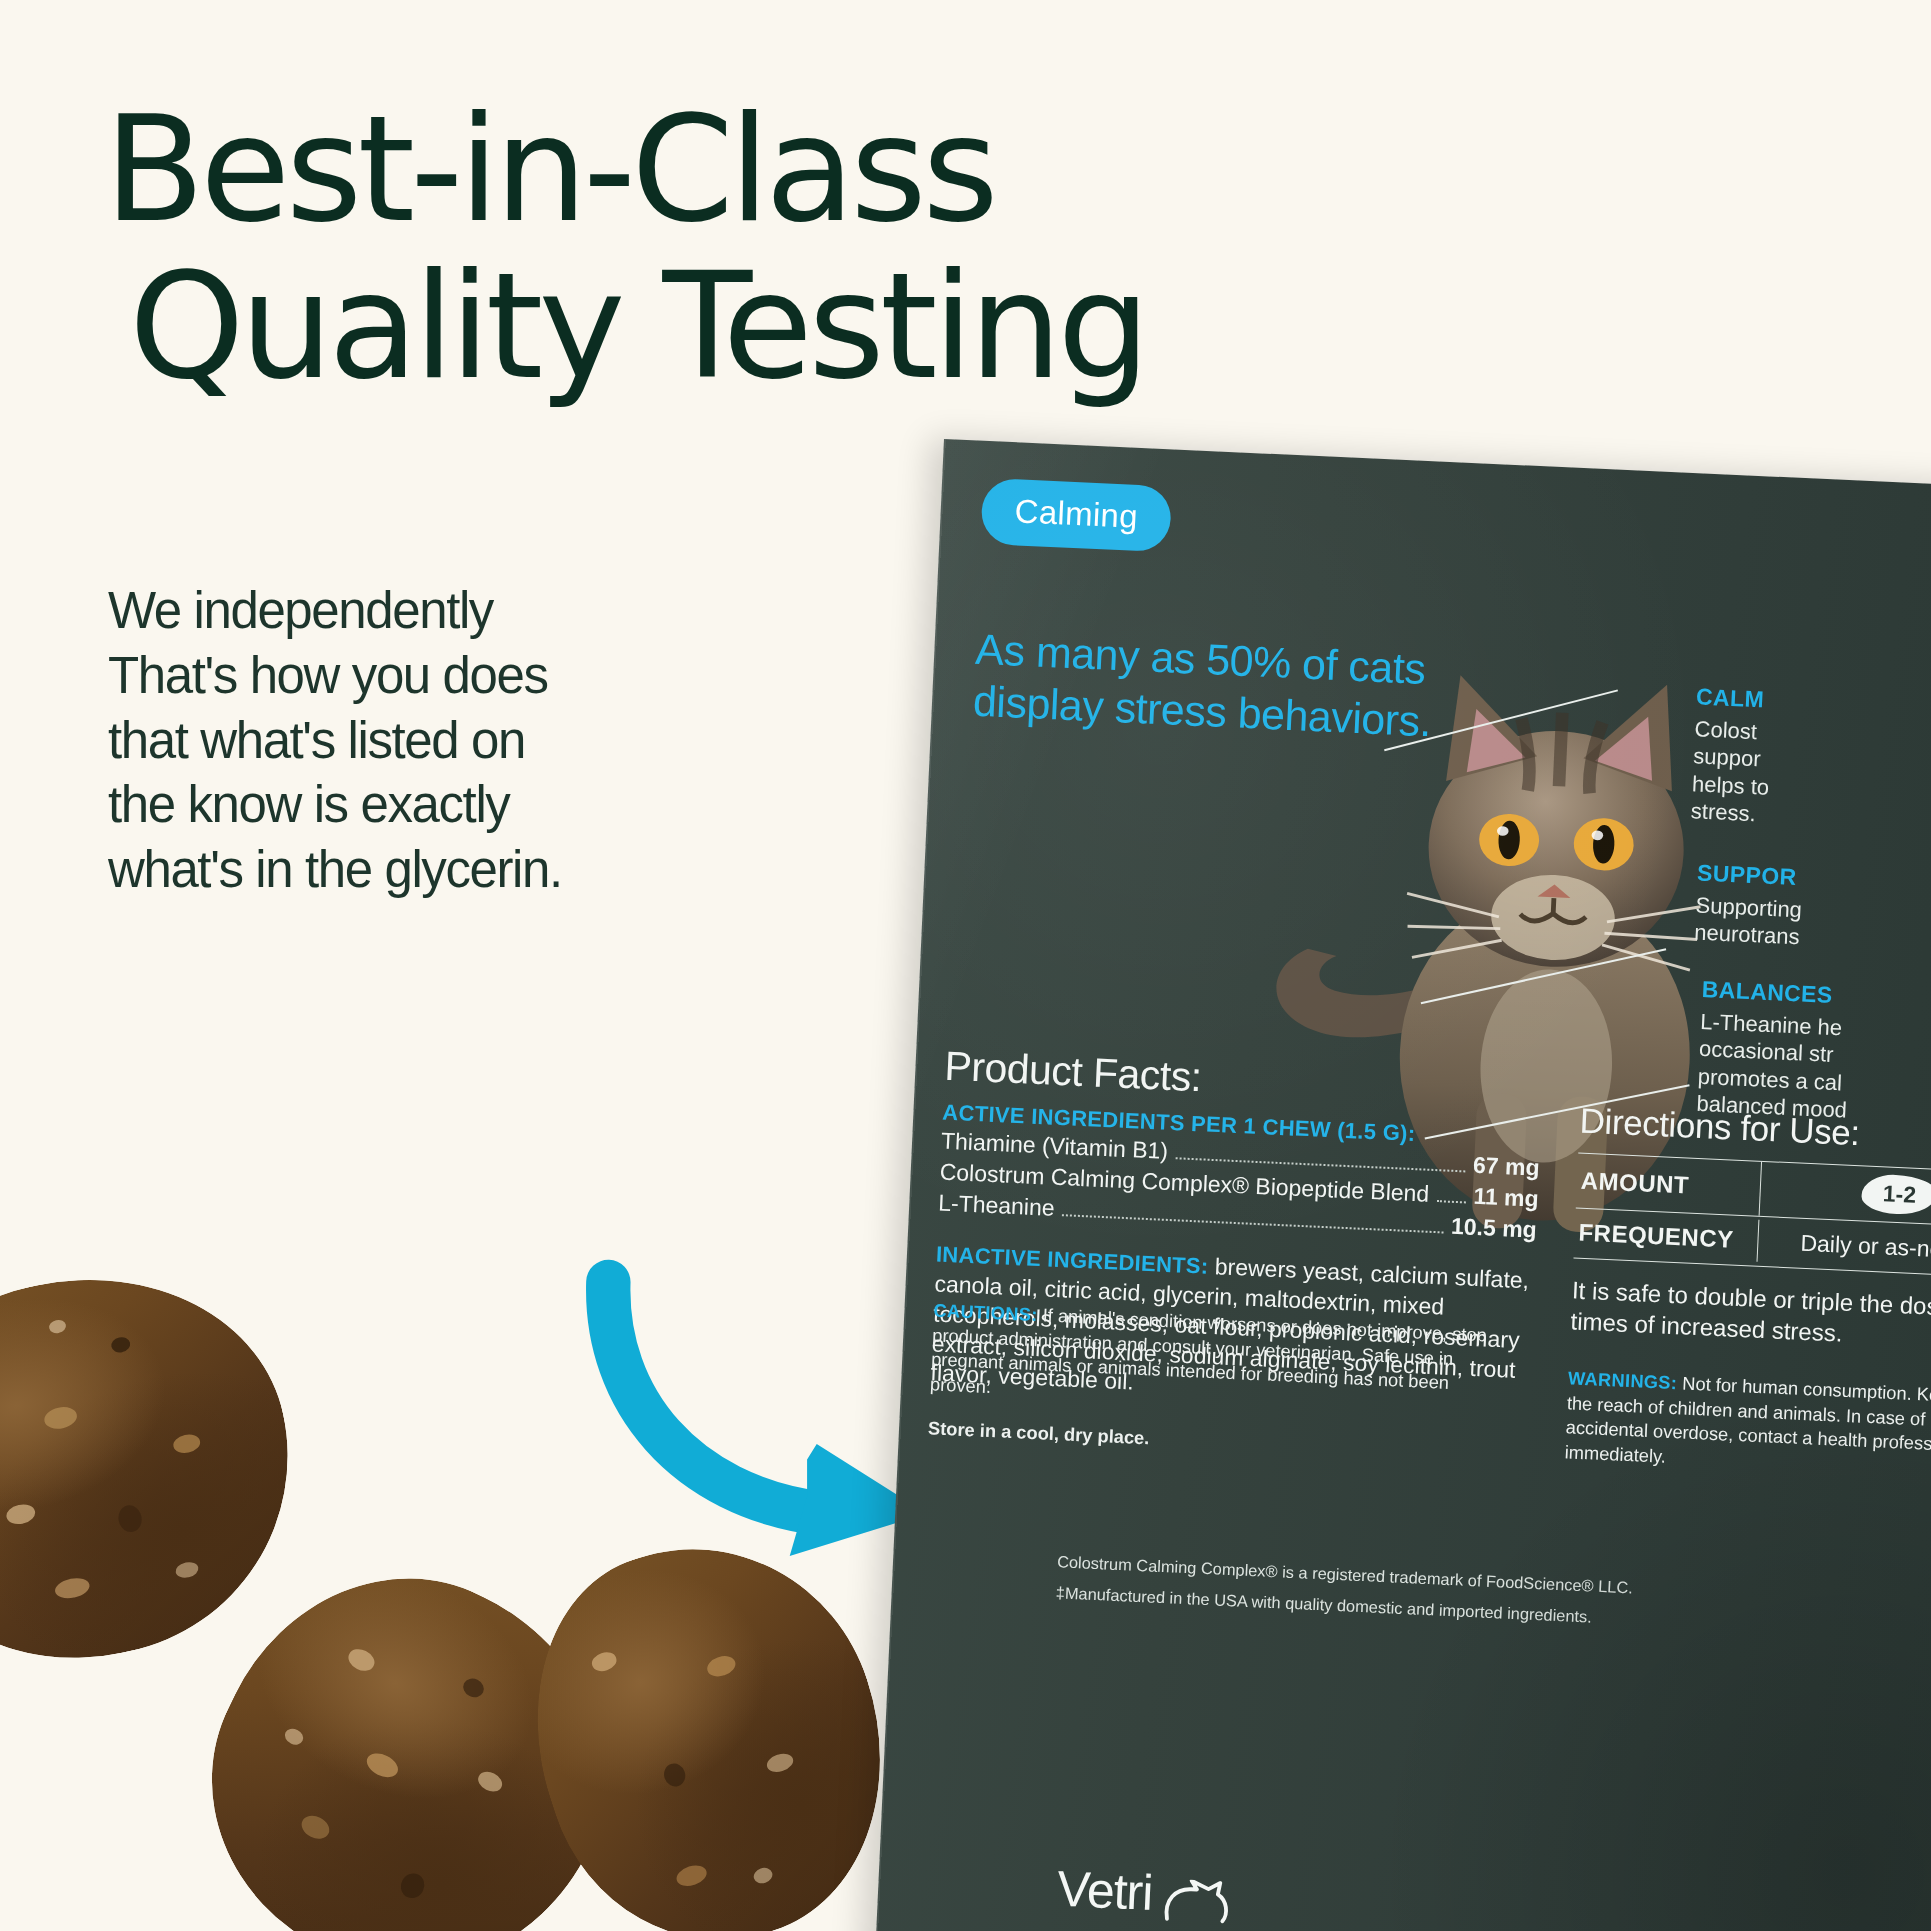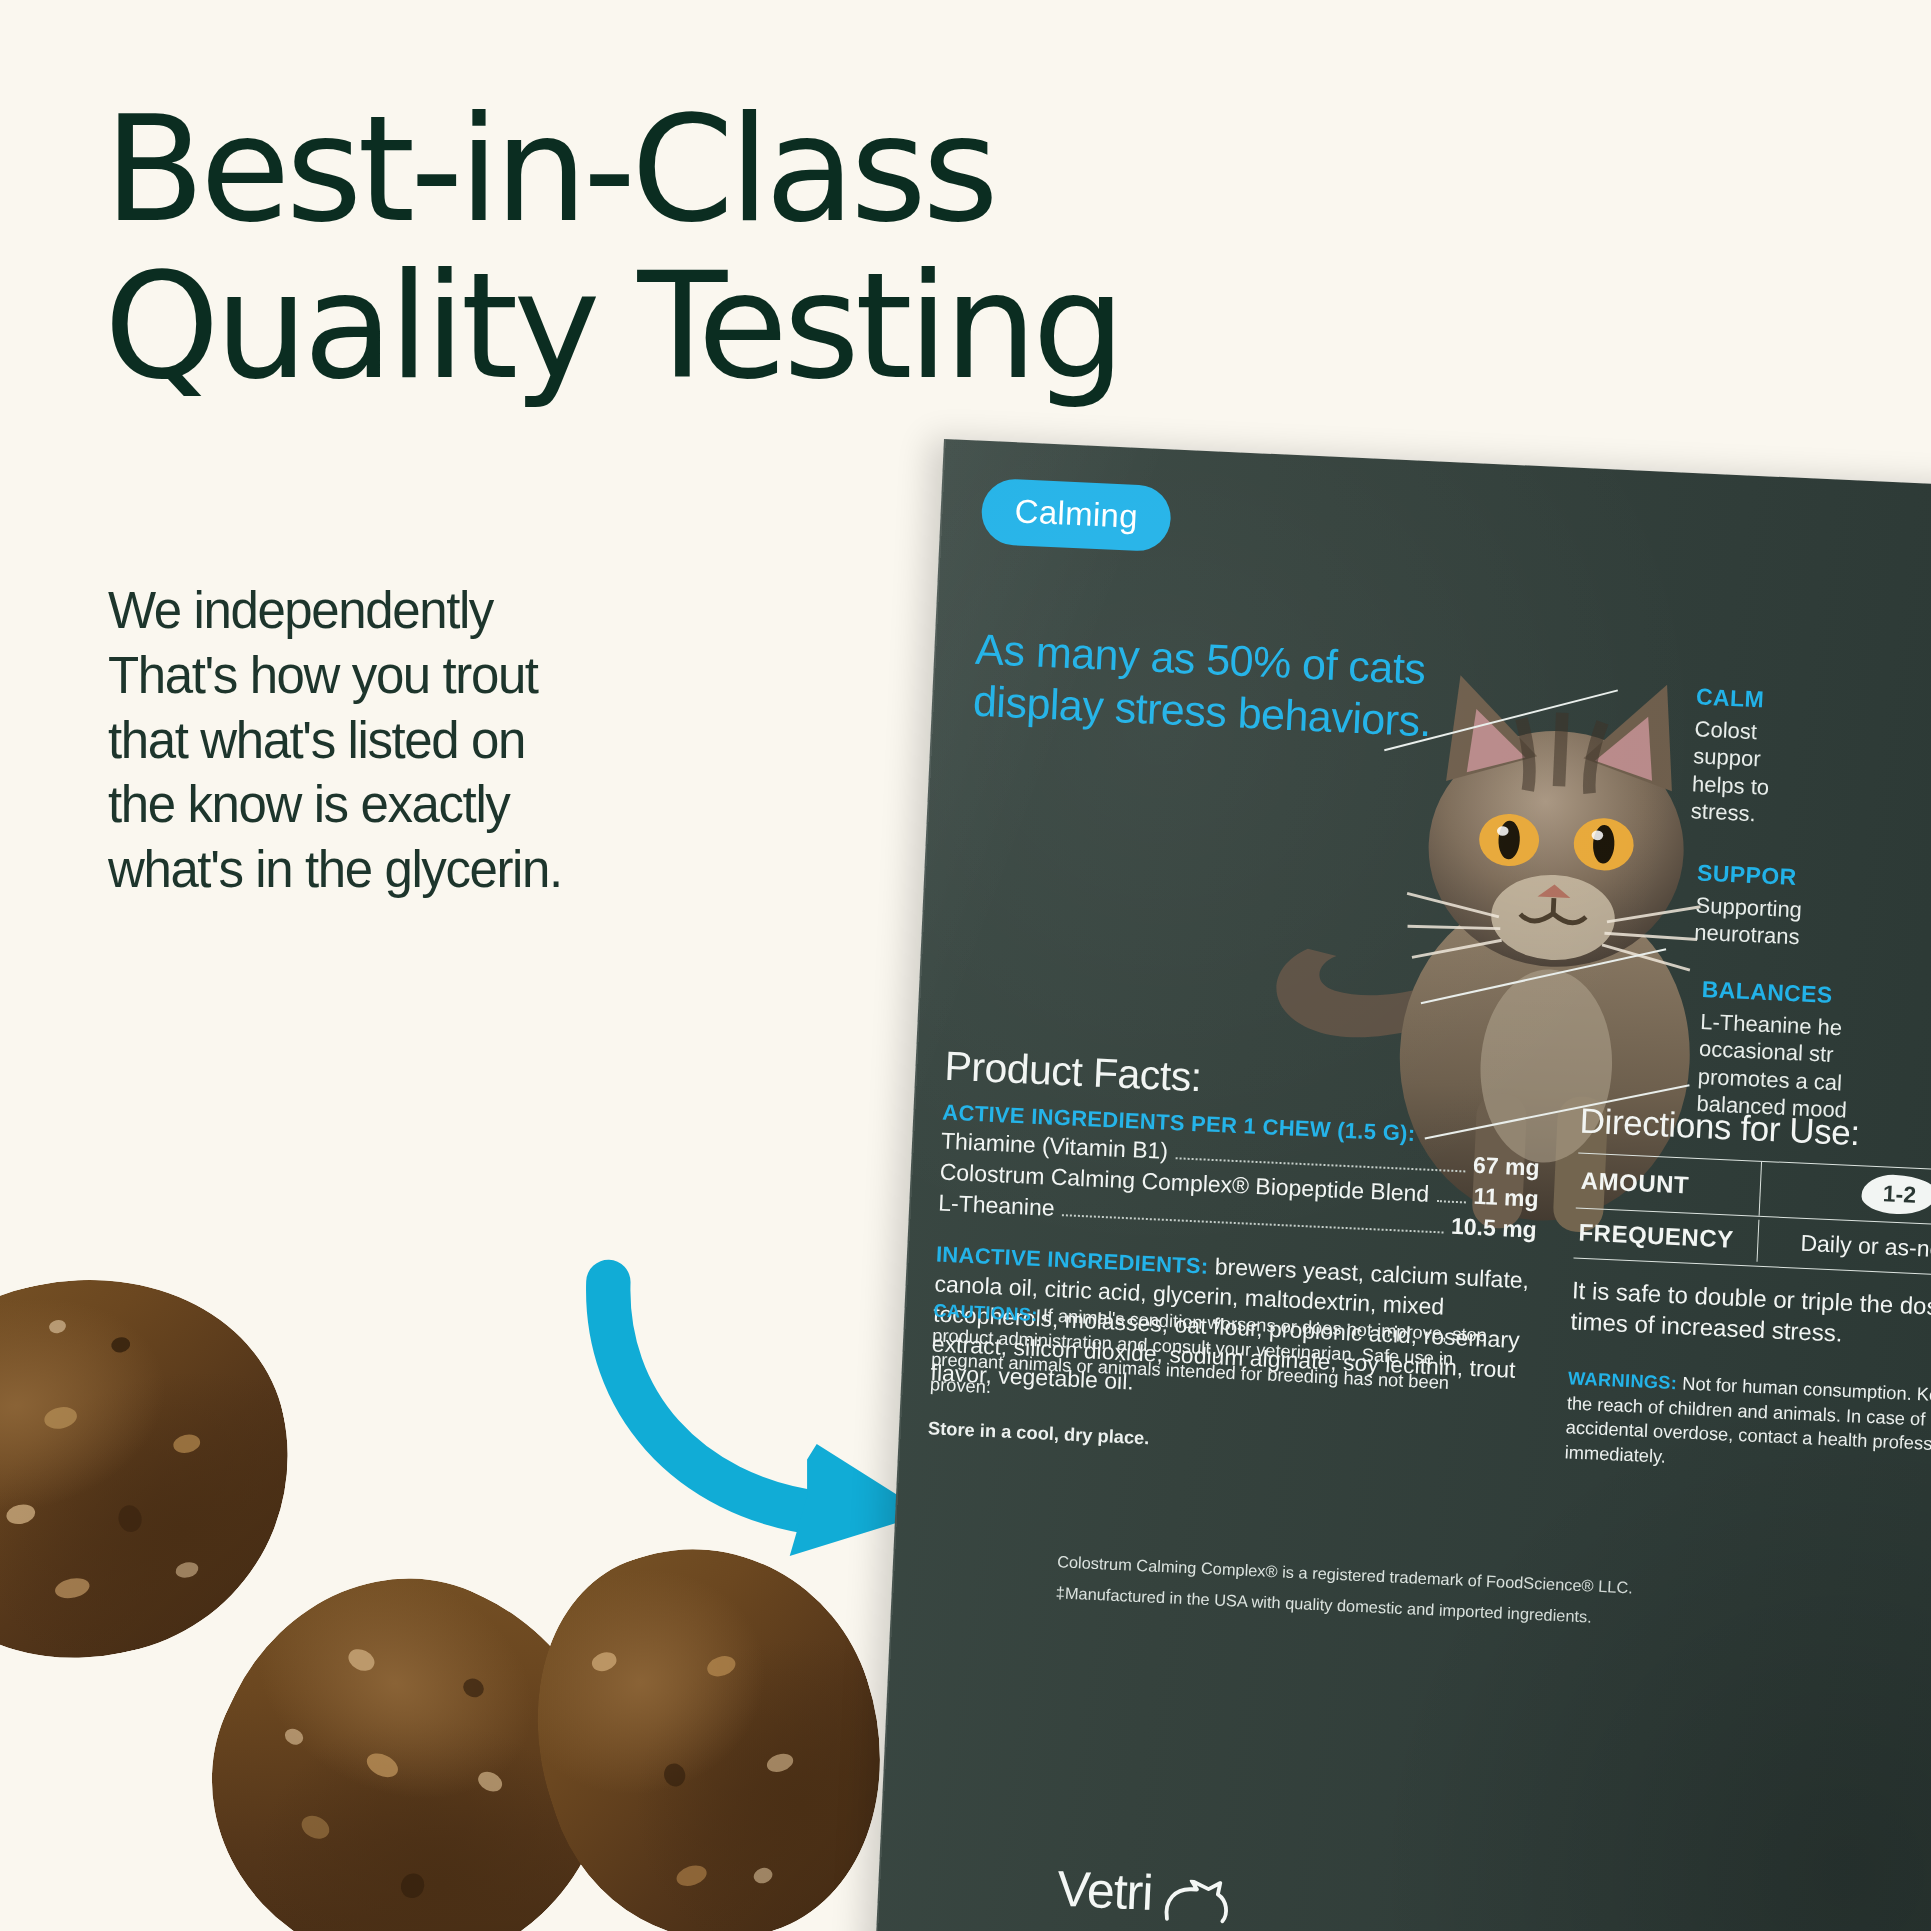--- a/index.html
+++ b/index.html
@@ -12,21 +12,21 @@
   }
   #stage { position:absolute; inset:0; overflow:hidden; }
 
   
   .headline {
     position:absolute; left:104px; top:91px; width:1159px;
     font-size:147px; line-height:1.07; font-weight:400;
     letter-spacing:-4.8px; color:#0B2D21;
     font-family:"DejaVu Sans", sans-serif;
   }
-  .headline .l2 { display:block; }
+  .headline .l2 { display:block;margin-left:25px; }
 
   .subcopy {
     position:absolute; left:108px; top:579px; width:888px;
     font-size:51px; line-height:1.27; font-weight:300;
     letter-spacing:-1.4px; color:#1D352C;
     font-family:"Liberation Sans", sans-serif;
   }
   .subcopy p { margin:0; }
 
   
@@ -136,21 +136,21 @@
 
 <div id="stage">
 
   <h1 class="headline">
     <span class="l1">Best-in-Class</span>
     <span class="l2">Quality Testing</span>
   </h1>
 
   <div class="subcopy">
     <p>We independently</p>
-    <p>That's how you trout</p>
+    <p>That's how you does</p>
     <p>that what's listed on</p>
     <p>the know is exactly</p>
     <p>what's in the glycerin.</p>
   </div>
 
   <svg class="arrow" viewBox="0 0 420 340">
     <path d="M30 28 C 26 150, 110 250, 250 268" stroke="#11ACD6" stroke-width="46" fill="none" stroke-linecap="round"></path>
     <path d="M236 212 L236 250 L218 312 L360 268 L246 196 Z" fill="#11ACD6"></path>
   </svg>
 

